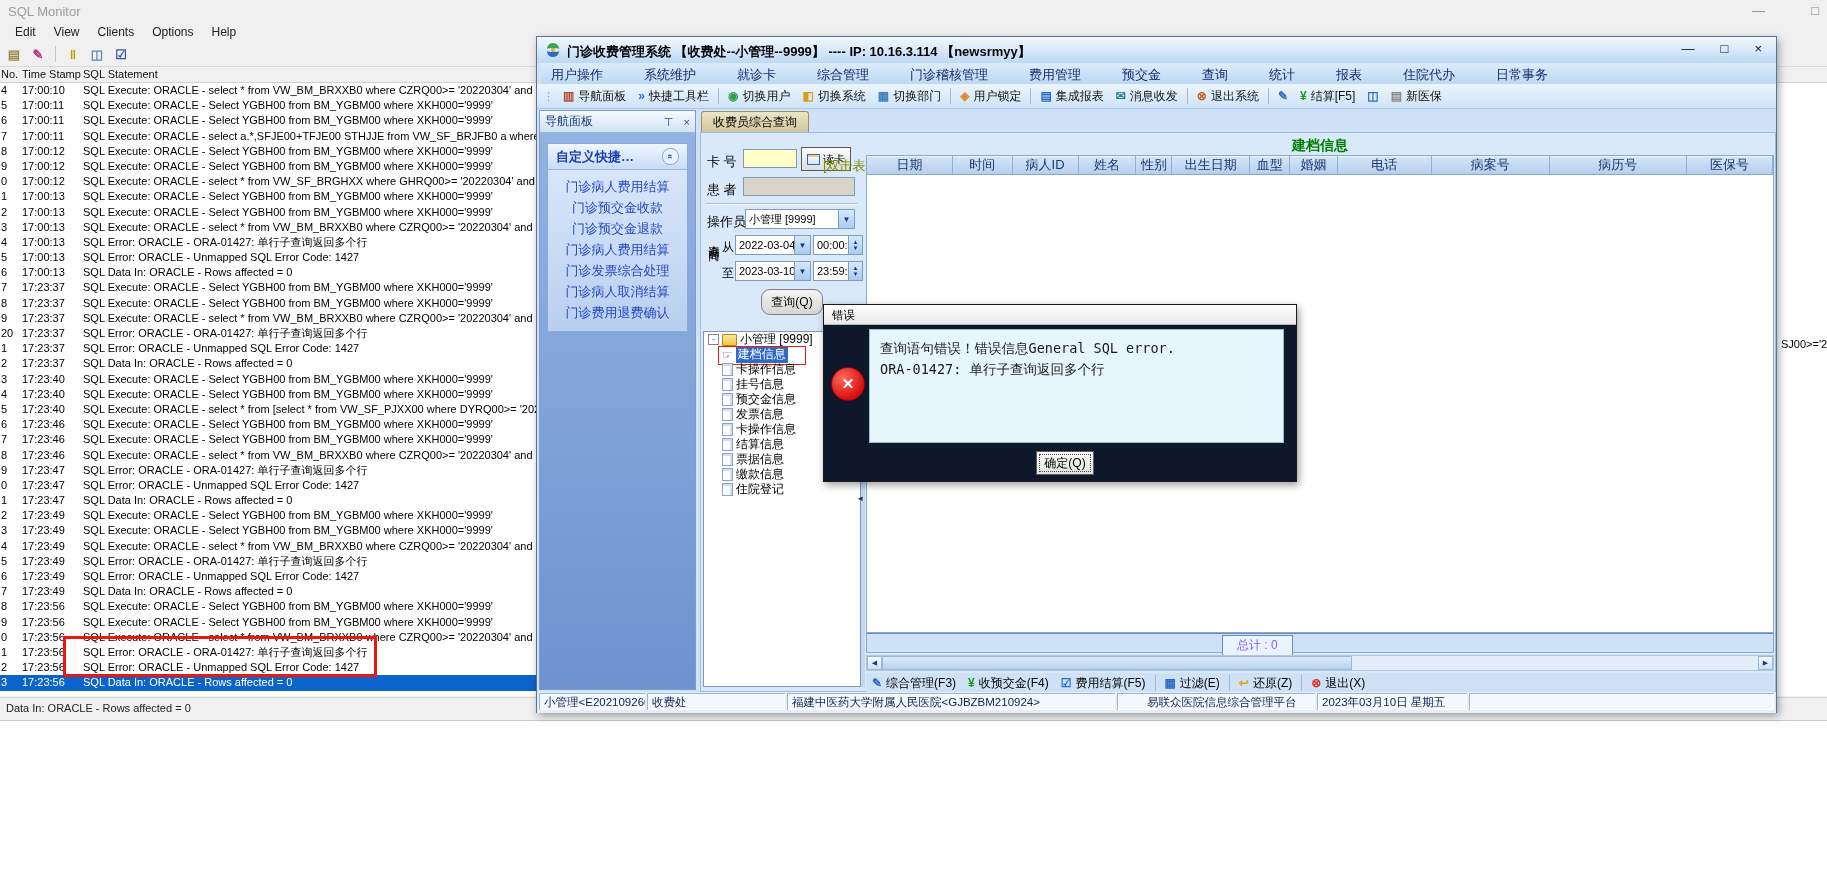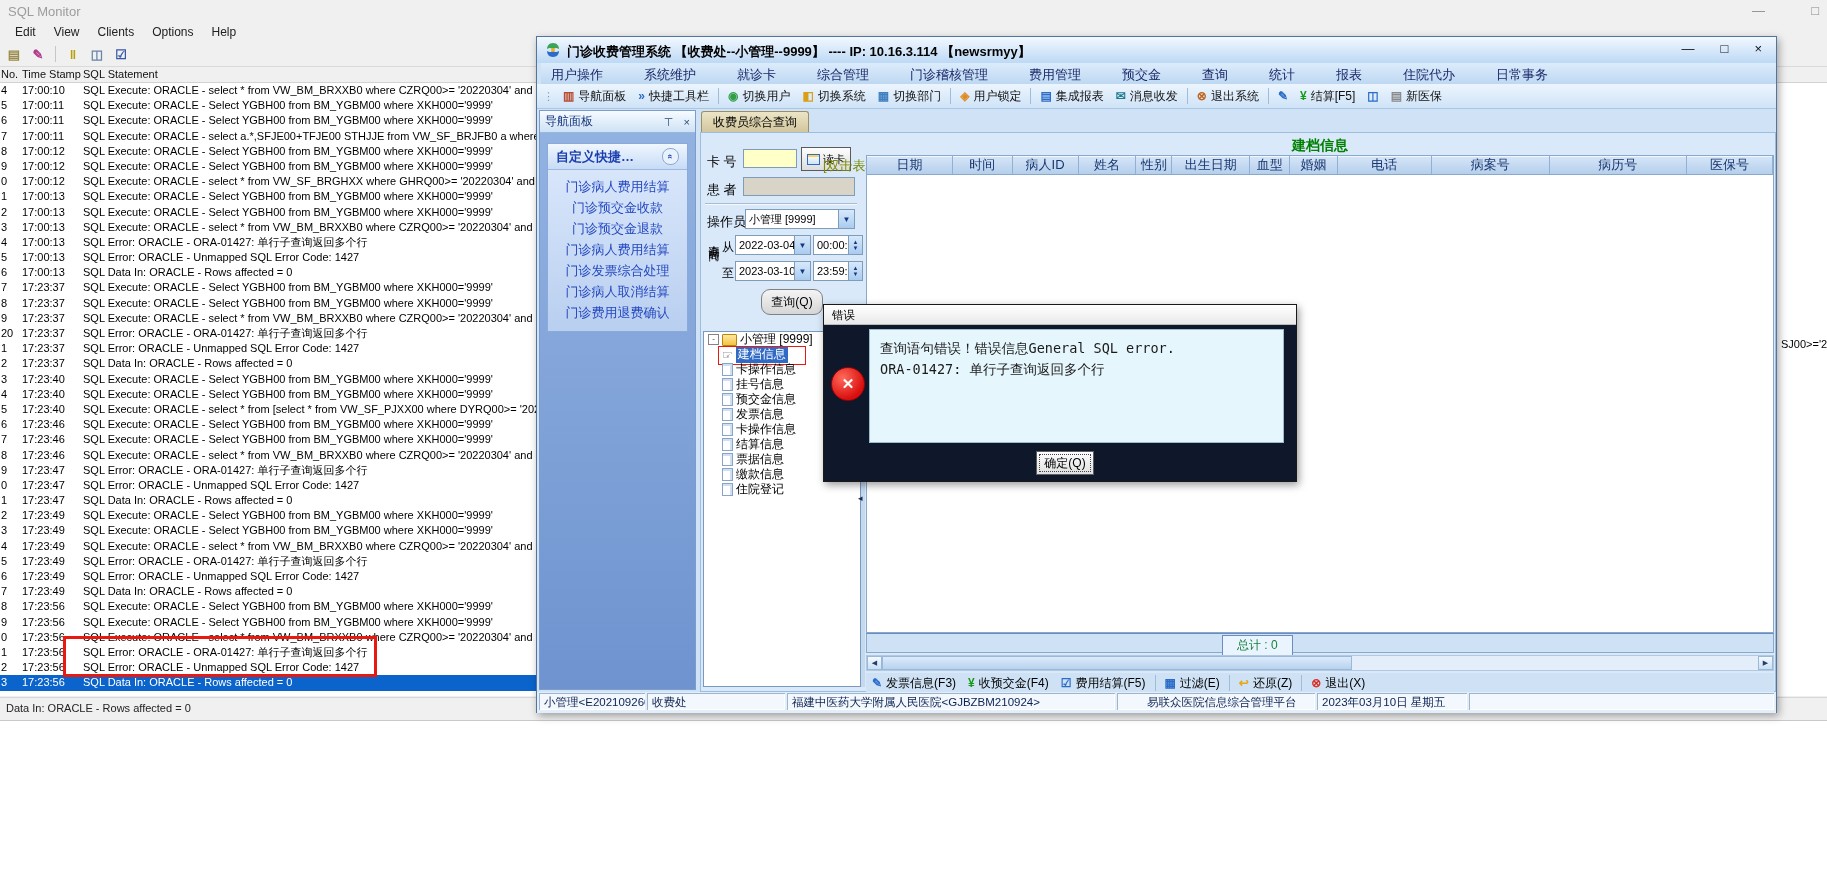--- a/index.html
+++ b/index.html
@@ -87,21 +87,21 @@
 
   #splitter{position:absolute;left:160px;top:198px;width:4px;height:356px;background:#c4d8ee;}
   .spl-arrow{position:absolute;left:157px;font-size:9px;color:#1a2a4a;}
 
   #grid-hint{position:absolute;left:122px;top:5px;font-size:13px;color:#7a8c00;white-space:nowrap;margin-top:19px;}
   #grid-title{position:absolute;left:166px;top:4px;width:906px;text-align:center;font-size:14px;font-weight:bold;color:#008000;}
   #grid-headers{position:absolute;left:165px;top:22px;width:908px;height:20px;display:flex;background:linear-gradient(#d6e6f8,#b5cfec);border:1px solid #88a8cc;box-sizing:border-box;}
   .gh{height:100%;display:flex;align-items:center;justify-content:center;font-size:13px;color:#18366f;border-right:1px solid #90b0d4;box-shadow:inset 0 1px 0 #f0f7ff;box-sizing:border-box;overflow:hidden;white-space:nowrap;}
   #grid-body{position:absolute;left:165px;top:42px;width:908px;height:458px;background:#fff;border:1px solid #88a8cc;border-top:none;box-sizing:border-box;}
   #total-band{position:absolute;left:165px;top:500px;width:908px;height:20px;background:#cfe2f5;border:1px solid #88a8cc;border-top:1px solid #6a8cc0;box-sizing:border-box;}
-  #total-box{position:absolute;left:355px;top:1px;padding:1px 14px;border:1px solid #6a8cc0;background:#eaf4fe;color:#15803d;font-size:12px;}
+  #total-box{position:absolute;left:355px;top:1px;padding:1px 14px;border:1px solid #6a8cc0;background:#eaf4fe;color:#8b5cf6;font-size:12px;}
   #hscroll{position:absolute;left:165px;top:522px;width:908px;height:16px;background:#e4eefa;border:1px solid #b0c8e0;box-sizing:border-box;}
   .scr-arrow{position:absolute;top:0;width:15px;height:14px;background:linear-gradient(#f4faff,#cbdff4);border:1px solid #9ab8d8;display:flex;align-items:center;justify-content:center;font-size:7px;color:#23406f;box-sizing:border-box;}
   #scr-left{left:0;} #scr-right{right:0;}
   #scr-thumb{position:absolute;left:15px;top:0;width:470px;height:14px;background:linear-gradient(#dcebfb,#b8d2ee);border:1px solid #9ab8d8;box-sizing:border-box;}
   #grid-toolbar{position:absolute;left:165px;top:540px;width:908px;height:20px;display:flex;align-items:center;background:#cfe2f5;font-size:12px;color:#000;}
 
   #app-status{position:absolute;left:0;top:655px;right:0;height:21px;background:#e3eefb;display:flex;padding:1px 2px;box-sizing:border-box;gap:2px;}
   .st-cell{height:17px;background:#f2f8fe;box-shadow:inset 1px 1px 0 #9db6cf, inset -1px -1px 0 #ffffff;font-size:11.5px;color:#0c2250;padding:2px 5px;box-sizing:border-box;white-space:nowrap;overflow:hidden;}
 
   
@@ -579,21 +579,21 @@
         <span id="total-box">总计 : 0</span>
       </div>
       <div id="hscroll">
         <span class="scr-arrow" id="scr-left">◀</span>
         <span id="scr-thumb"></span>
         <span class="scr-arrow" id="scr-right">▶</span>
       </div>
       <div id="grid-toolbar">
           <span class="tb-item">
             <span class="tb-ico" style="color: rgb(43, 108, 200);">✎</span>
-            <span>发票信息(F3)</span>
+            <span>综合管理(F3)</span>
           </span>
           <span class="tb-item">
             <span class="tb-ico" style="color: rgb(26, 154, 26);">¥</span>
             <span>收预交金(F4)</span>
           </span>
           <span class="tb-item">
             <span class="tb-ico" style="color: rgb(43, 108, 200);">☑</span>
             <span>费用结算(F5)</span>
           </span>
           <span class="tb-sep"></span>

